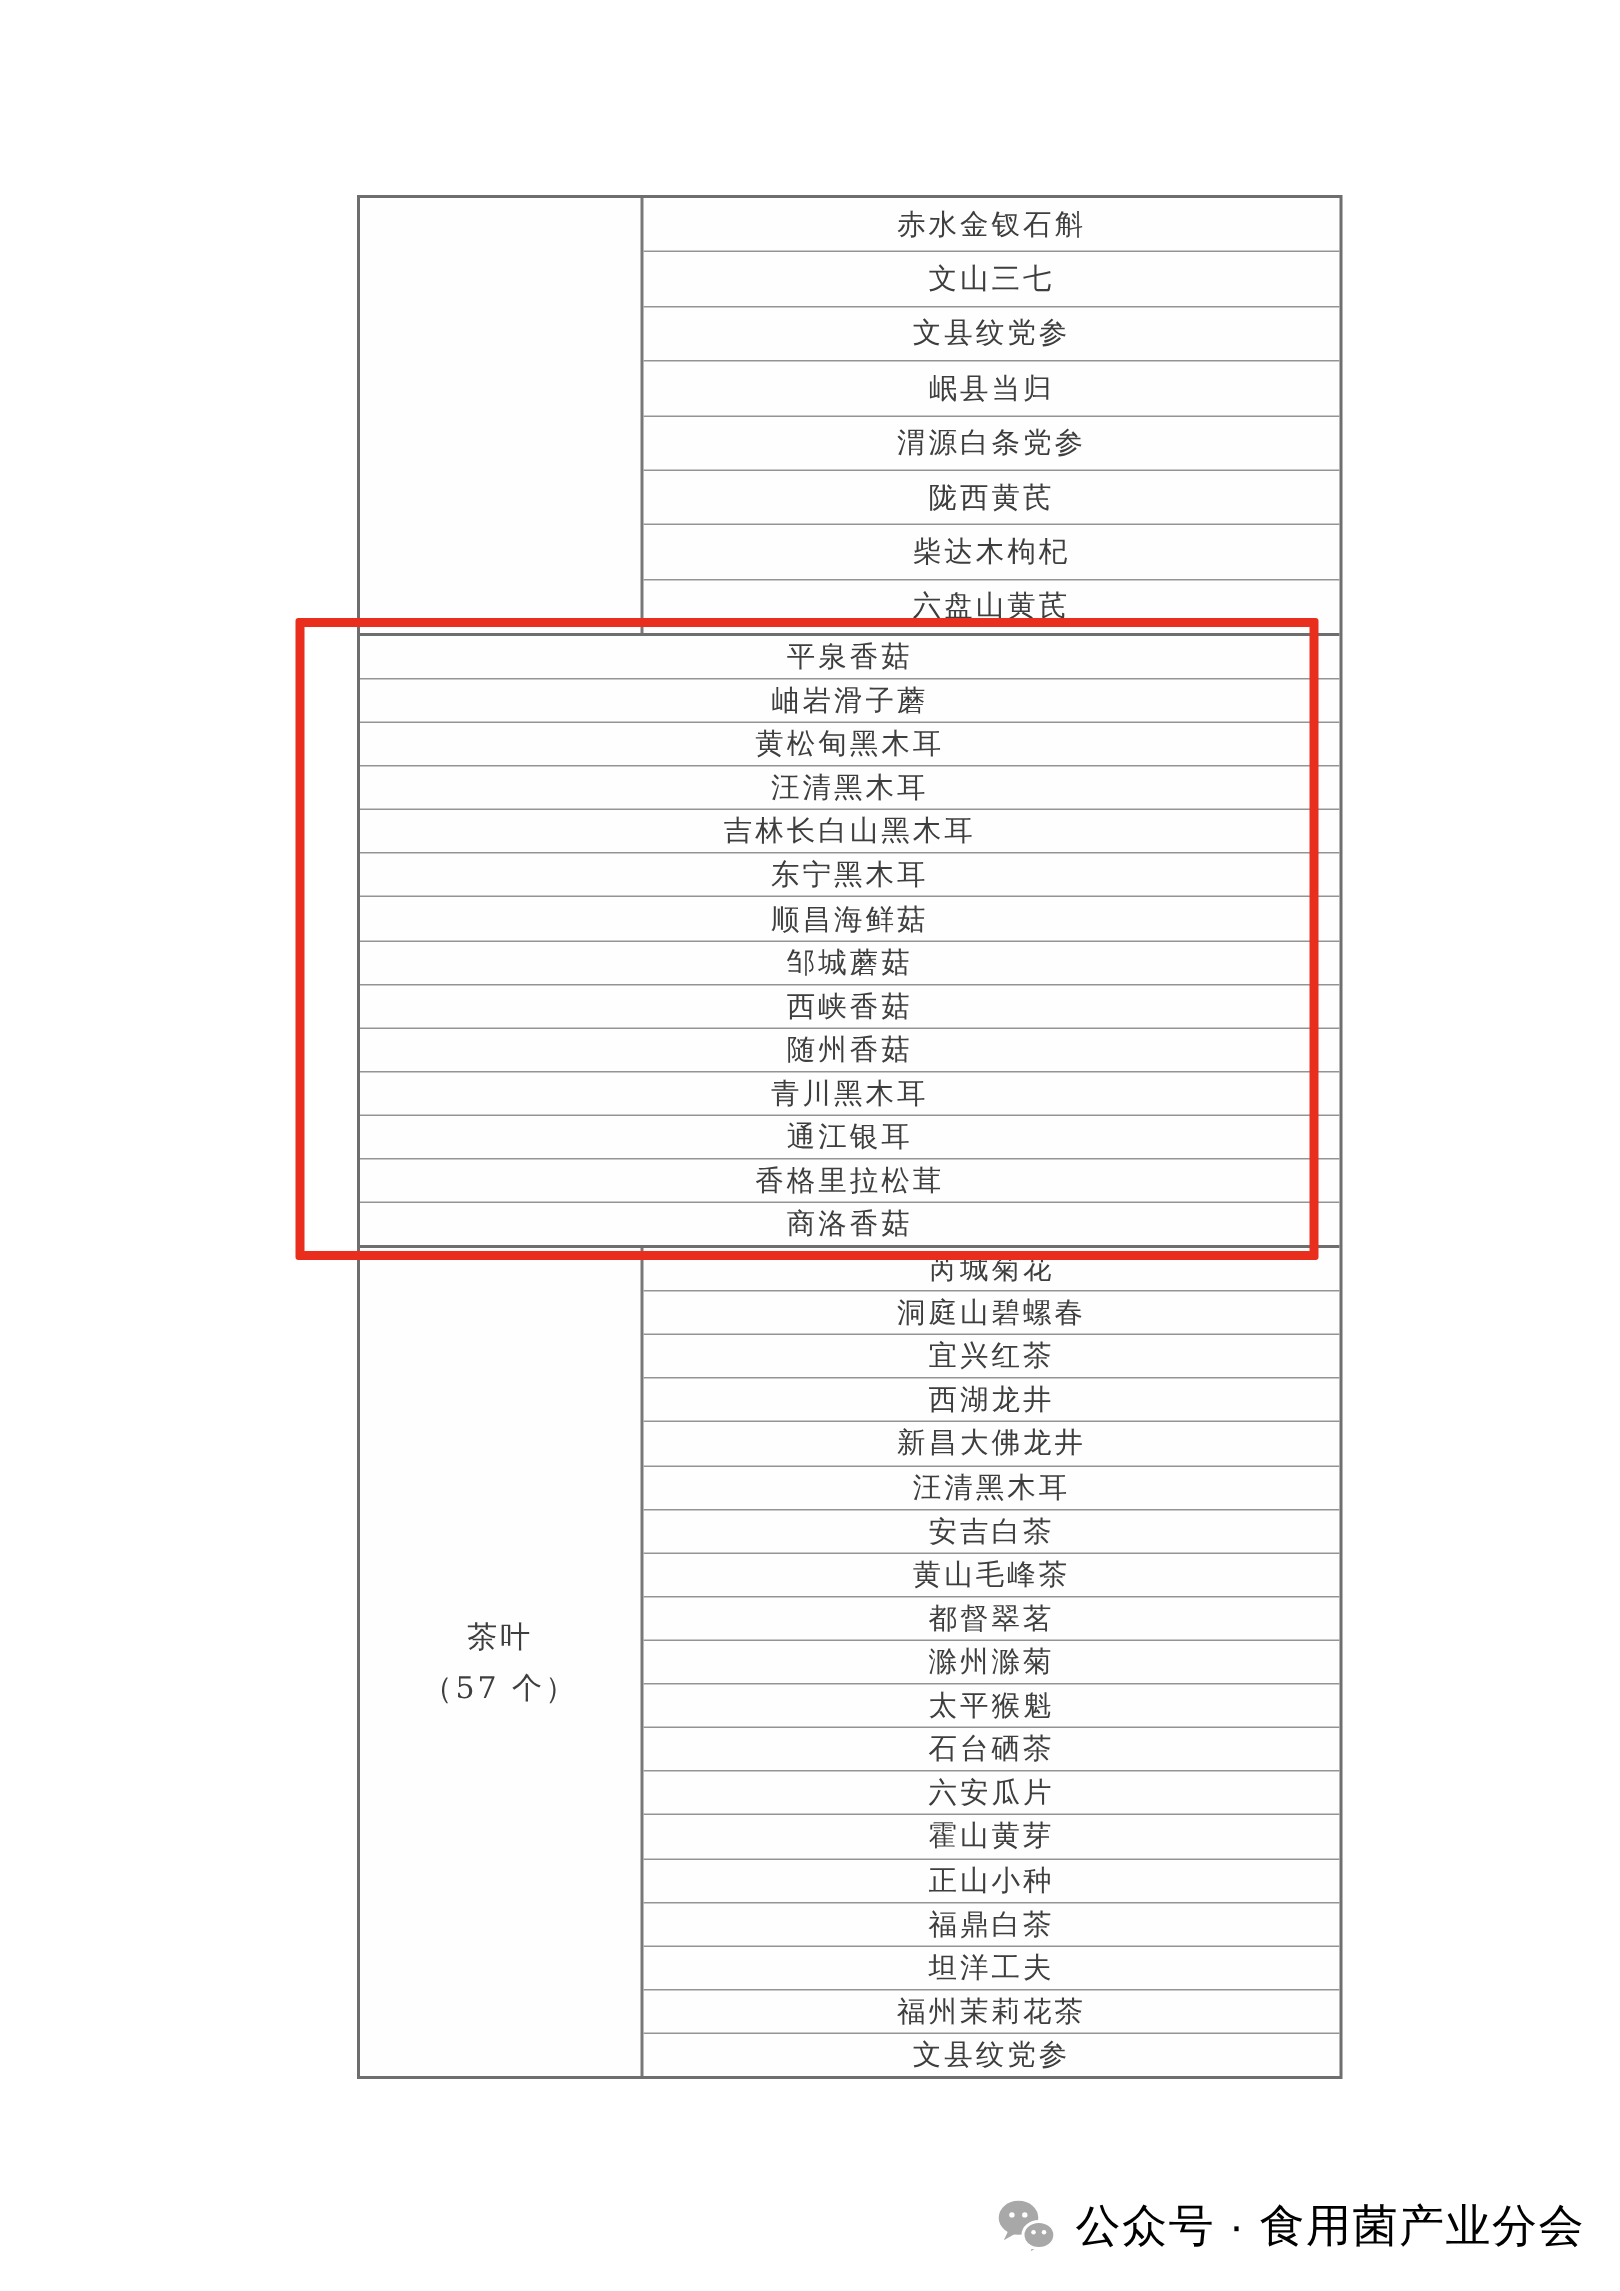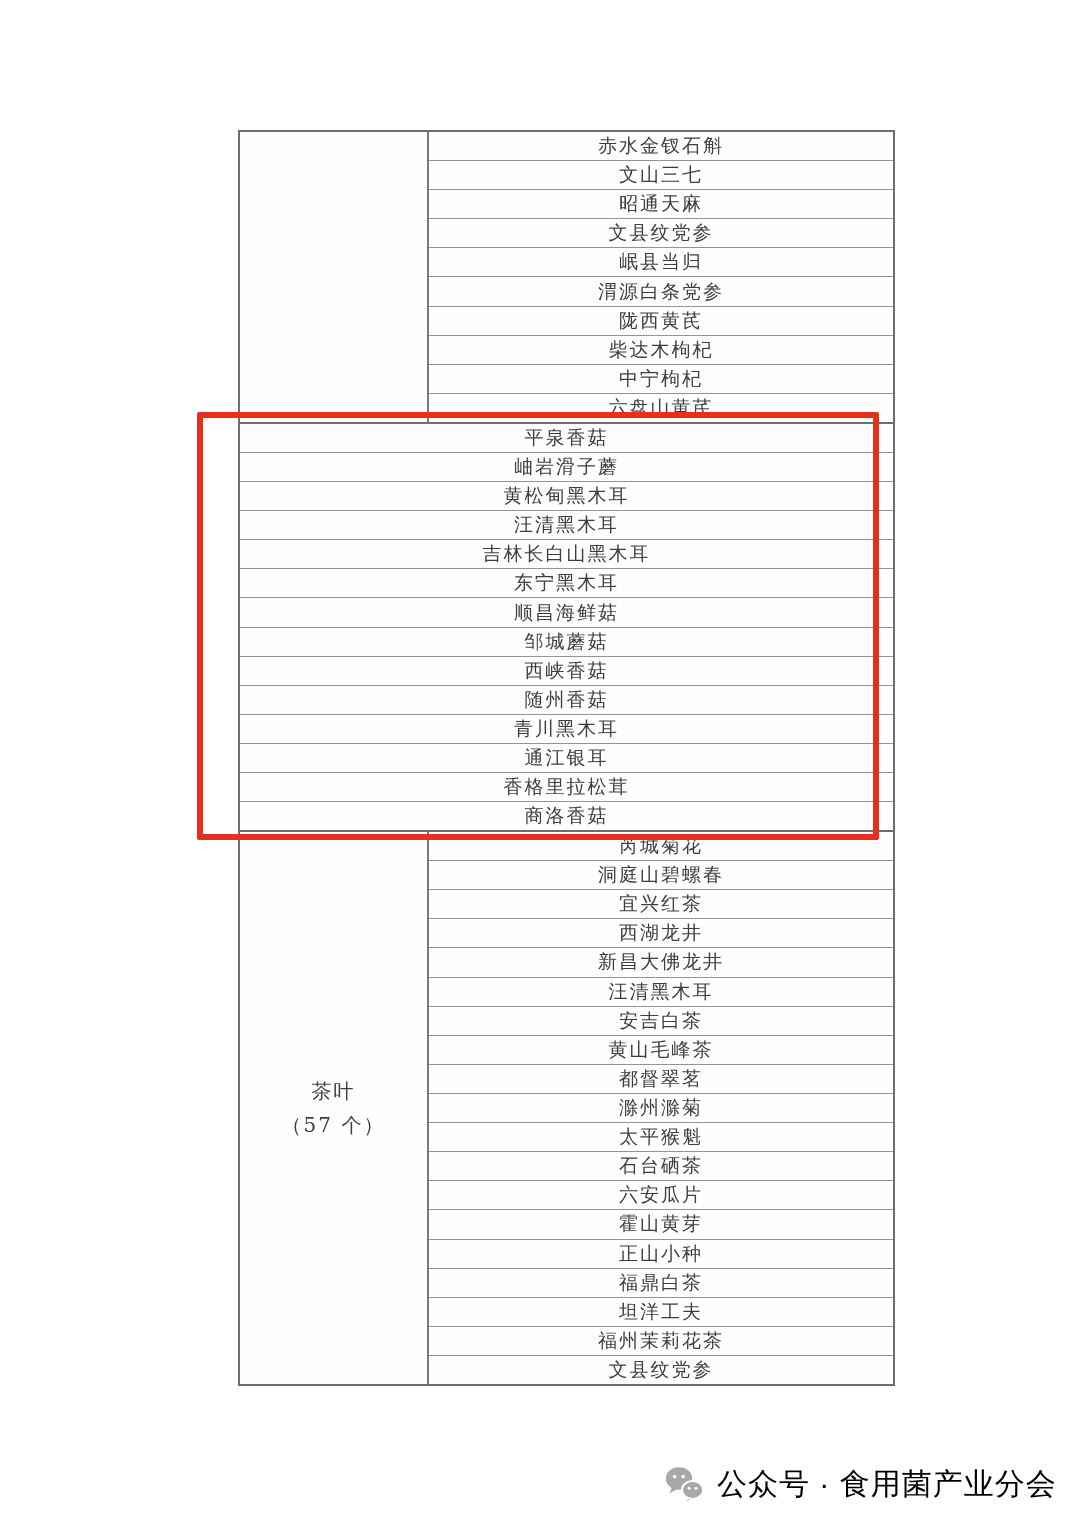--- a/index.html
+++ b/index.html
@@ -101,39 +101,33 @@
         <span></span>
       </div>
       <div class="items">
           <div class="row">
             <span>赤水金钗石斛</span>
           </div>
           <div class="row">
             <span>文山三七</span>
           </div>
           <div class="row">
-            <span>昭通天麻</span>
-          </div>
-          <div class="row">
             <span>文县纹党参</span>
           </div>
           <div class="row">
             <span>岷县当归</span>
           </div>
           <div class="row">
             <span>渭源白条党参</span>
           </div>
           <div class="row">
             <span>陇西黄芪</span>
           </div>
           <div class="row">
             <span>柴达木枸杞</span>
-          </div>
-          <div class="row">
-            <span>中宁枸杞</span>
           </div>
           <div class="row">
             <span>六盘山黄芪</span>
           </div>
         </div>
     </div>
 
     <div class="section sec-mushrooms">
       <div class="items">
           <div class="row">

